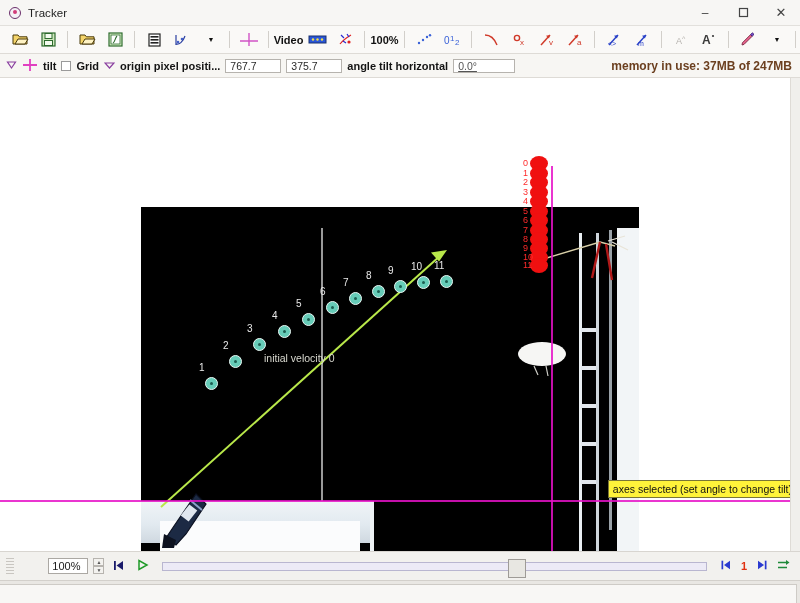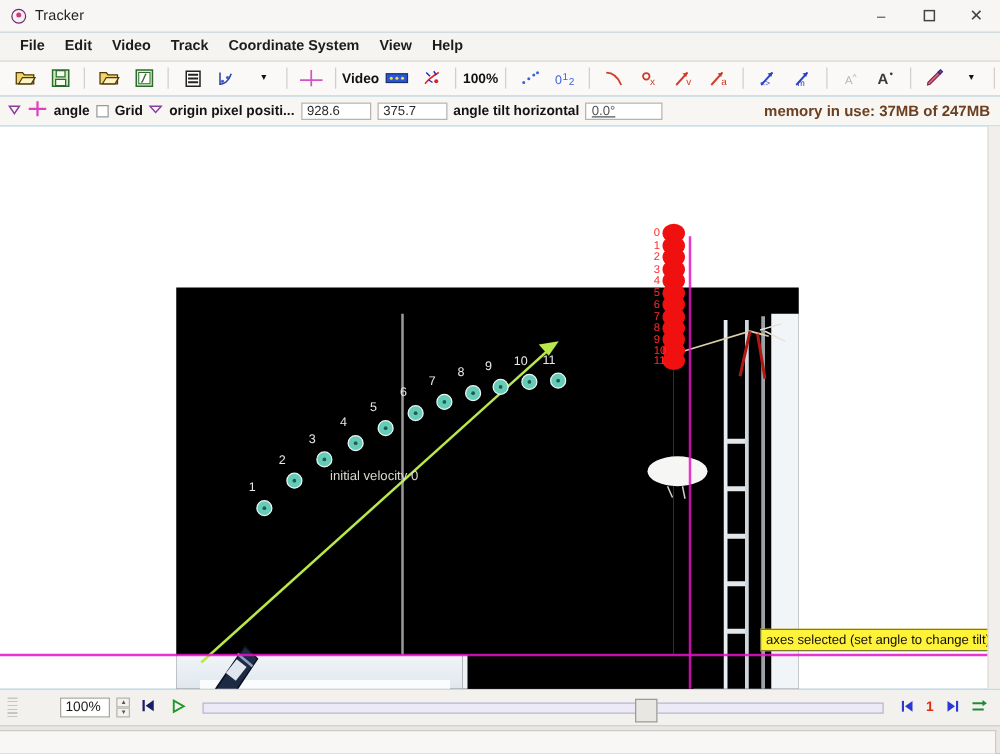--- a/index.html
+++ b/index.html
@@ -122,29 +122,20 @@
       <div>–</div>
       <div>
         <svg width="11" height="11" viewBox="0 0 11 11">
             <rect x="1.5" y="1.5" width="8" height="8" fill="none" stroke="#444" stroke-width="1.2"></rect>
           </svg>
       </div>
       <div class="close">✕</div>
     </div>
   </div>
 
-  <div class="menubar">
-    <div class="mi">File</div>
-    <div class="mi">Edit</div>
-    <div class="mi">Video</div>
-    <div class="mi">Track</div>
-    <div class="mi">Coordinate System</div>
-    <div class="mi">View</div>
-    <div class="mi">Help</div>
-  </div>
 
   <div class="toolbar">
 
     <div class="tb-btn">
       <svg width="17" height="15" viewBox="0 0 17 15">
         <path d="M1 3h5l1.4 1.8H15V12H1z" fill="#f4d46a" stroke="#4a3a0a" stroke-width="1"></path>
         <path d="M3 12l3-5h10l-3 5z" fill="#fff3c4" stroke="#4a3a0a" stroke-width="1"></path>
       </svg>
     </div>
     <div class="tb-btn">
@@ -335,30 +326,30 @@
     <div>
       <svg width="11" height="11" viewBox="0 0 11 11">
           <path d="M1.5 3h8l-4 6z" fill="none" stroke="#8a3fa0" stroke-width="1.2"></path>
         </svg>
     </div>
     <div>
       <svg width="16" height="14" viewBox="0 0 16 14">
           <path d="M1 7h14M8 1v12" stroke="#e040c0" stroke-width="1.8"></path>
         </svg>
     </div>
-    <div class="lab">angle</div>
+    <div class="lab">tilt</div>
     <div class="chk"></div>
     <div class="lab">Grid</div>
     <div>
       <svg width="11" height="9" viewBox="0 0 11 9">
           <path d="M1 2h9l-4.5 5z" fill="none" stroke="#8a3fa0" stroke-width="1.2"></path>
         </svg>
     </div>
     <div class="lab">origin pixel positi...</div>
-    <div class="field">928.6</div>
+    <div class="field">767.7</div>
     <div class="field">375.7</div>
     <div class="lab">angle tilt horizontal</div>
     <div class="field angle">0.0°</div>
     <div class="memlabel">memory in use: 37MB of 247MB</div>
   </div>
 
   <div class="stage">
 
     <div class="video"></div>
 

